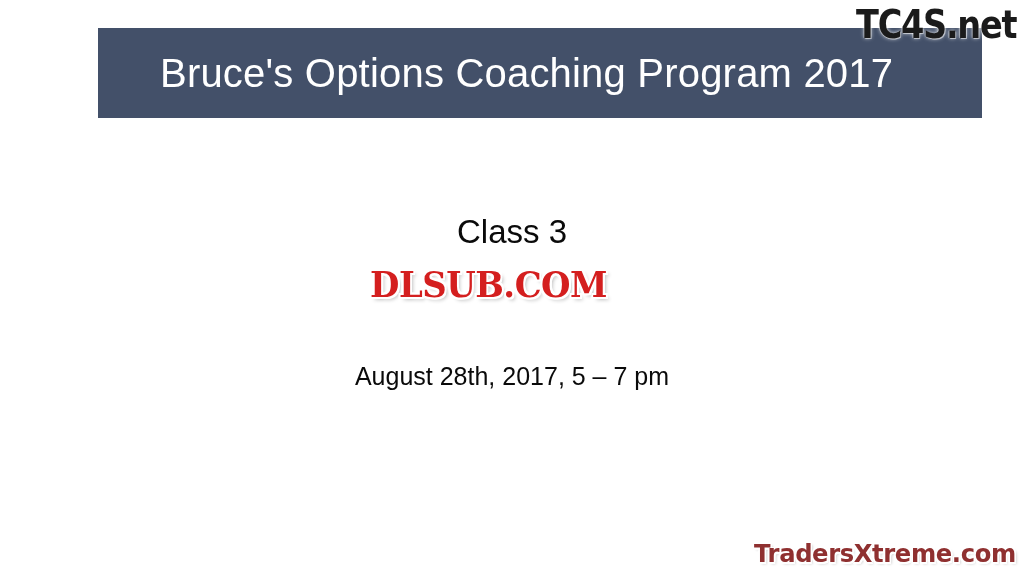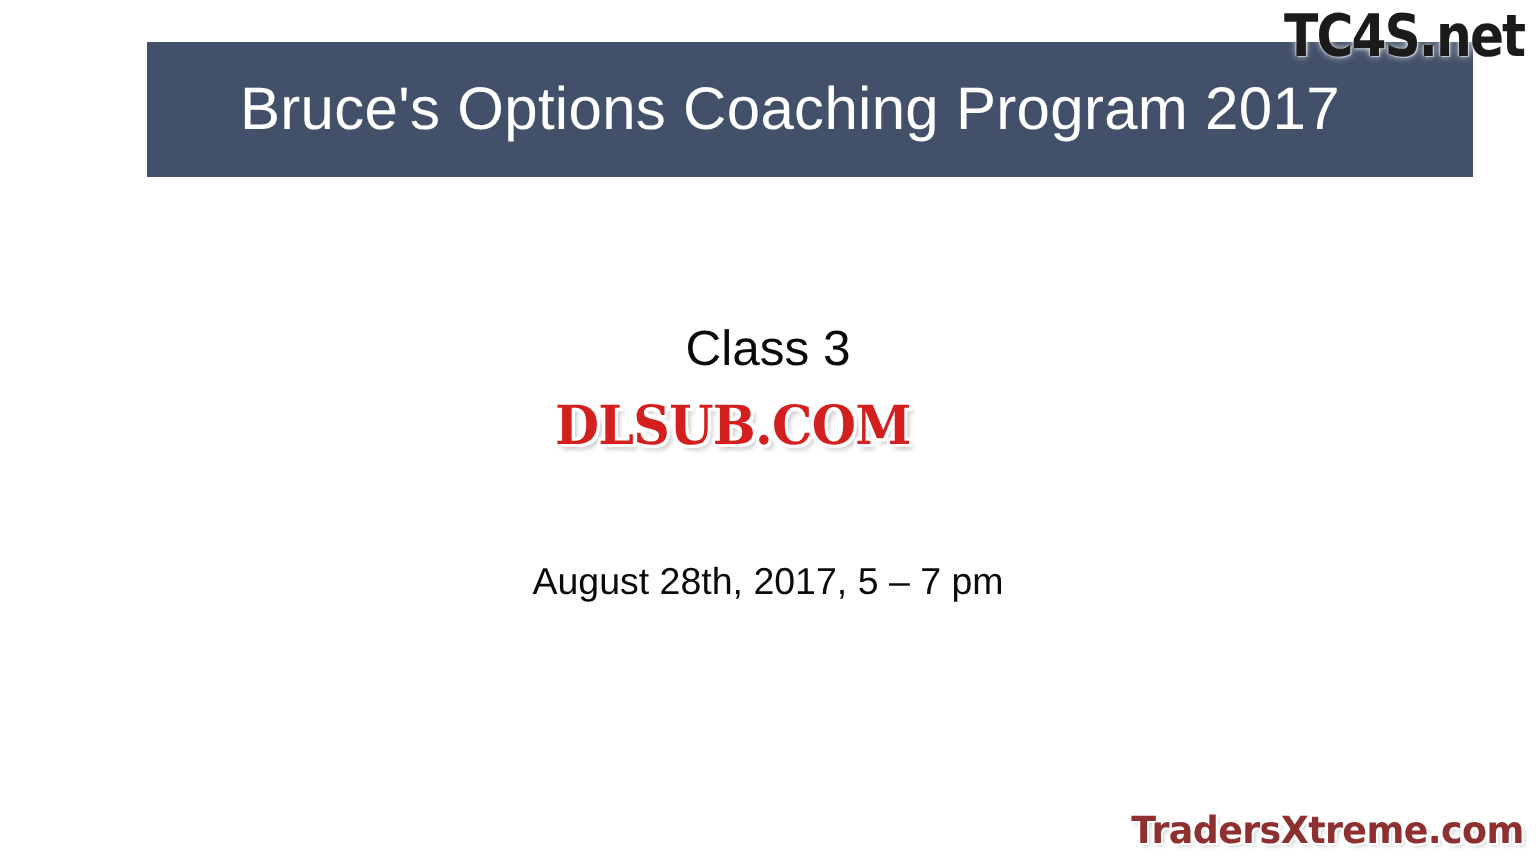--- a/index.html
+++ b/index.html
@@ -58,21 +58,21 @@
   #class-line {
     top: 172px;
     font-size: 33px;
     margin-top: 41px;
   }
   #recap-line {
     top: 275px;
     font-size: 22px;
   }
   #datetime-line {
-    top: 374px;
+    top: 362px;
     font-size: 25px;
   }
 
   
   #wm-tc4s {
     position: absolute;
     right: 8px;
     top: 2px;
     font-family: "DejaVu Sans", sans-serif;
     font-size: 39px;

